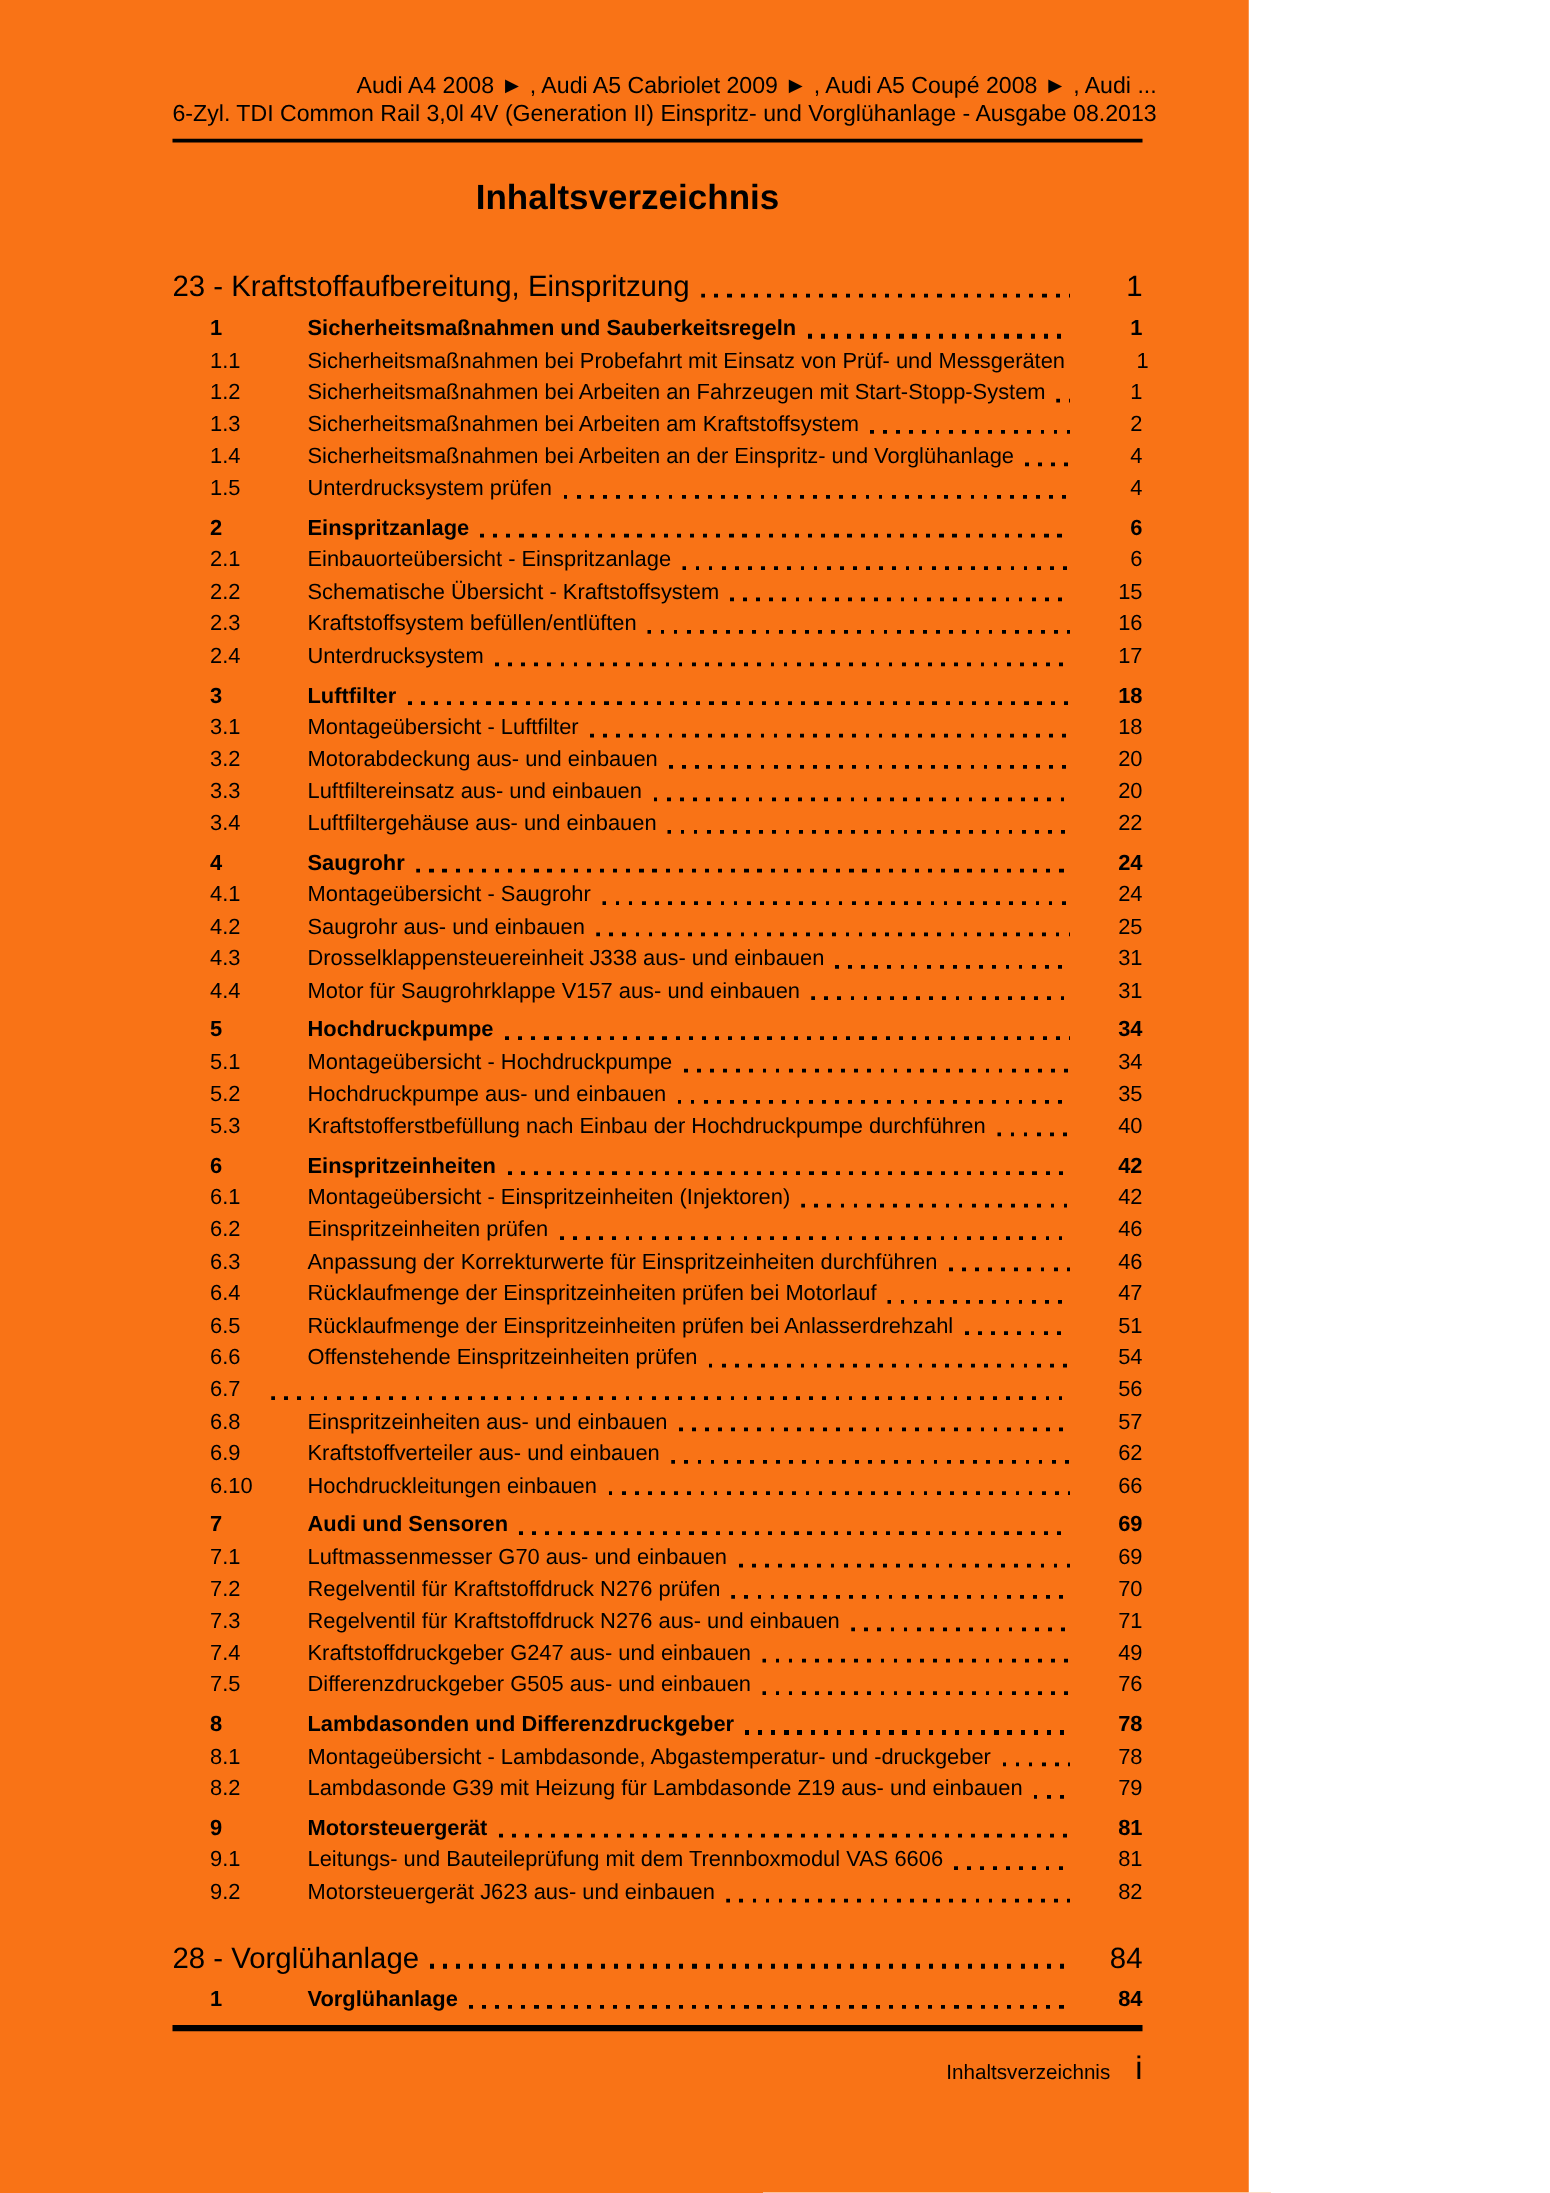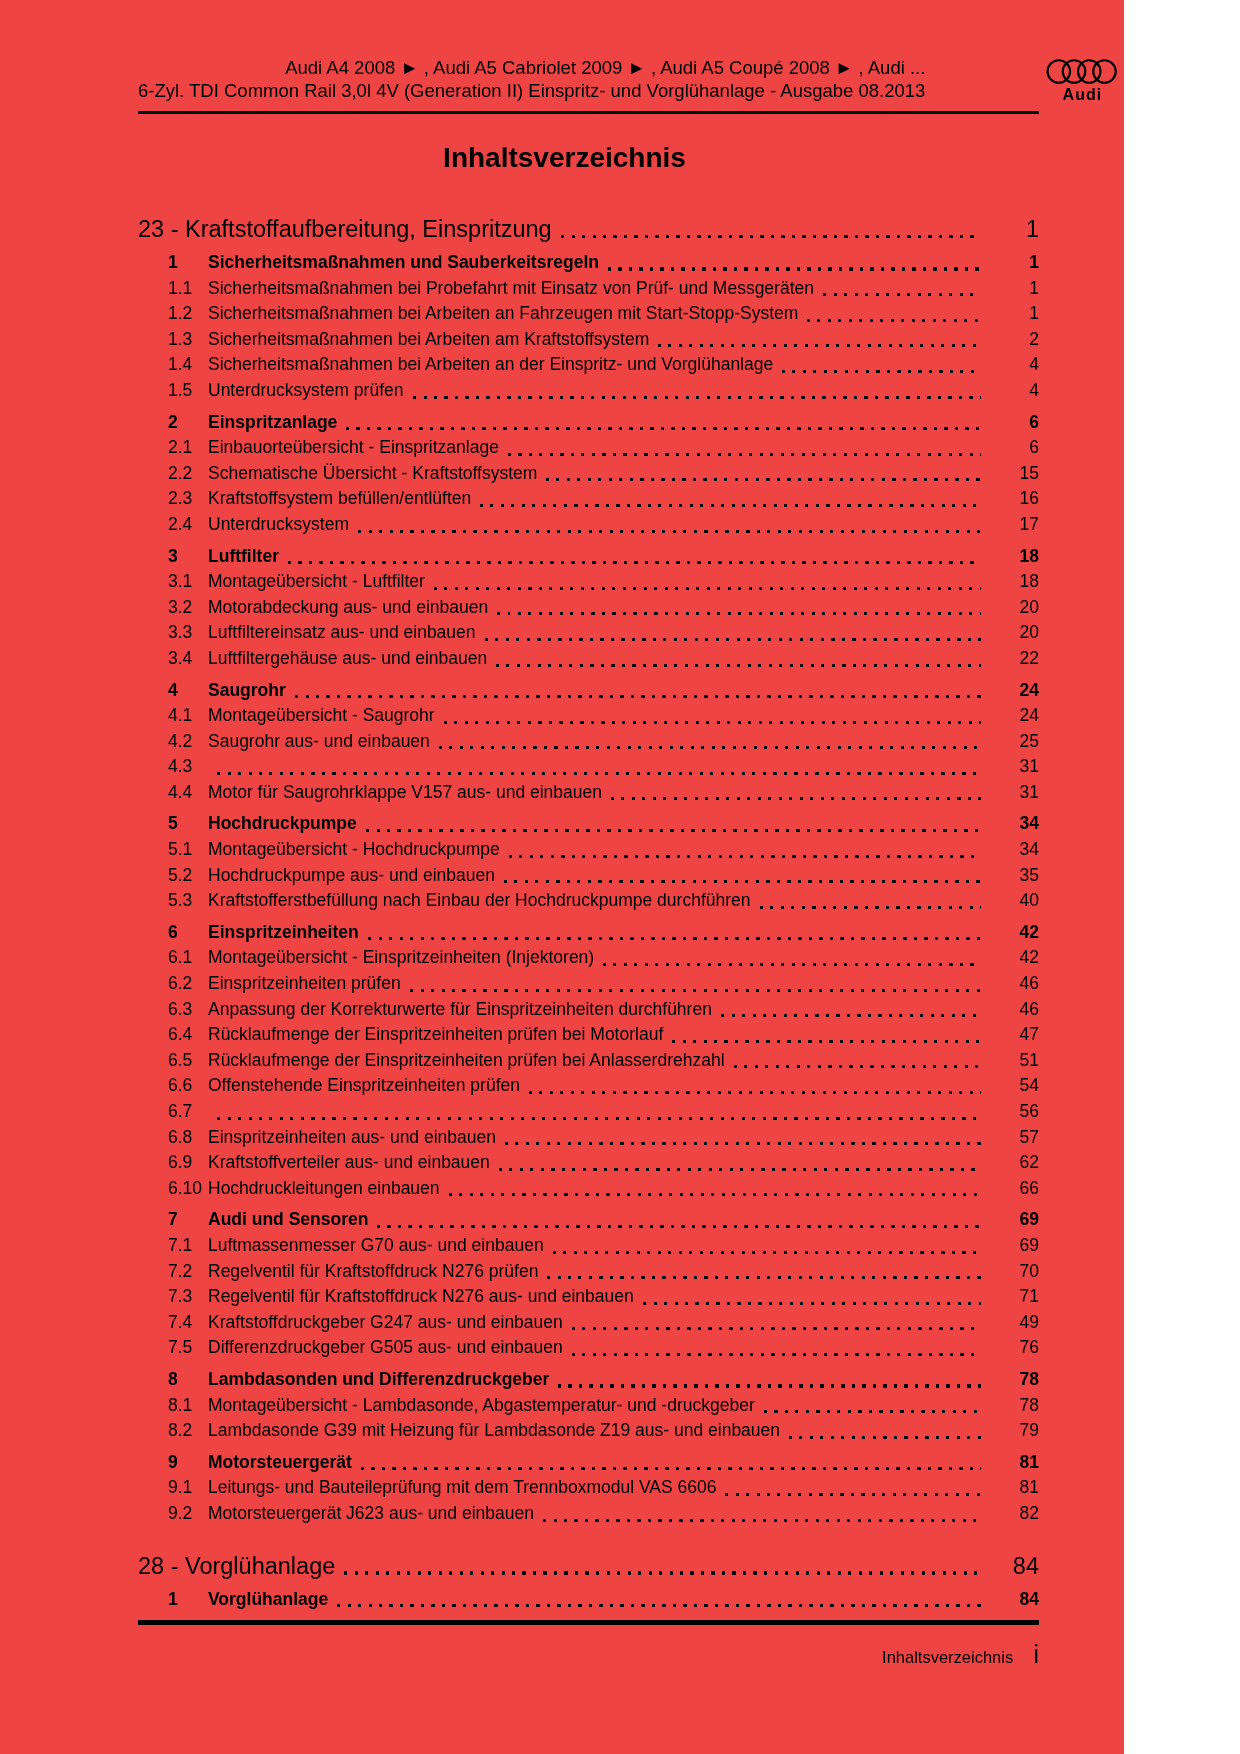--- a/index.html
+++ b/index.html
@@ -1,21 +1,21 @@
 <!DOCTYPE html>
 <html lang="de"><head>
 <meta charset="utf-8">
 <style>
   html,body { margin:0; padding:0; background:#ffffff; }
   .page {
     position:relative;
-    width:1124px; height:1754px;
+    width:999px; height:1754px;
     box-sizing:border-box;
     padding:56px 85px 0 138px;
-    background:#ef4444;
+    background:#f97316;
     color:#000;
     font-family:"Liberation Sans","DejaVu Sans",sans-serif;
     overflow:hidden;
   }
   
   .header { display:flex; align-items:flex-end; }
   .header-text { flex:1; text-align:right; font-size:18.5px; line-height:23px; margin-right:120px; white-space:nowrap; }
   .logo-block { width:78px; display:flex; flex-direction:column; align-items:center;text-align:center; }
   .logo-block svg { display:block; }
   .wordmark { font-size:16px; font-weight:800; letter-spacing:1px; line-height:15px; margin-top:1px; }
@@ -32,21 +32,21 @@
     background-repeat:repeat-x;
   }
   .pg { width:48px; text-align:right; flex-shrink:0; }
   .chapter { font-size:23.5px; line-height:30px; }
   #toc > .chapter { margin-top:24px; }
   #toc > .chapter:first-child { margin-top:17px; }
   .chapter .leader { margin-bottom:6px; height:3.2px;
     background-image:repeating-linear-gradient(to right,#000 0 3.2px,transparent 3.2px 10.5px); }
   .sec { font-size:17.5px; line-height:25.6px; margin-left:30px; }
   .sec .num { width:40px; flex-shrink:0; }
-  .sec .sec-title { white-space:nowrap; }
+  .sec .sec-title { white-space:nowrap;margin-left:38px; }
   .lvl1 { font-weight:bold; margin-top:6px; }
   .lvl1 .leader { height:3.4px;
     background-image:repeating-linear-gradient(to right,#000 0 3.4px,transparent 3.4px 10.5px); }
   
   .footer-rule { height:5px; background:#000; margin-top:8px; }
   .footer { display:flex; justify-content:flex-end; align-items:baseline; margin-top:14px; font-size:16.5px; }
   .folio { font-size:26px; margin-left:20px; }
 </style>
 </head>
 <body>
@@ -190,20 +190,21 @@
         <span class="pg">24</span>
       </div>
       <div class="row sec lvl2">
         <span class="num">4.2</span>
         <span class="sec-title">Saugrohr aus- und einbauen</span>
         <span class="leader"></span>
         <span class="pg">25</span>
       </div>
       <div class="row sec lvl2">
         <span class="num">4.3</span>
+        <span class="sec-title">Drosselklappensteuereinheit J338 aus- und einbauen</span>
         <span class="leader"></span>
         <span class="pg">31</span>
       </div>
       <div class="row sec lvl2">
         <span class="num">4.4</span>
         <span class="sec-title">Motor für Saugrohrklappe V157 aus- und einbauen</span>
         <span class="leader"></span>
         <span class="pg">31</span>
       </div>
       <div class="row sec lvl1">

